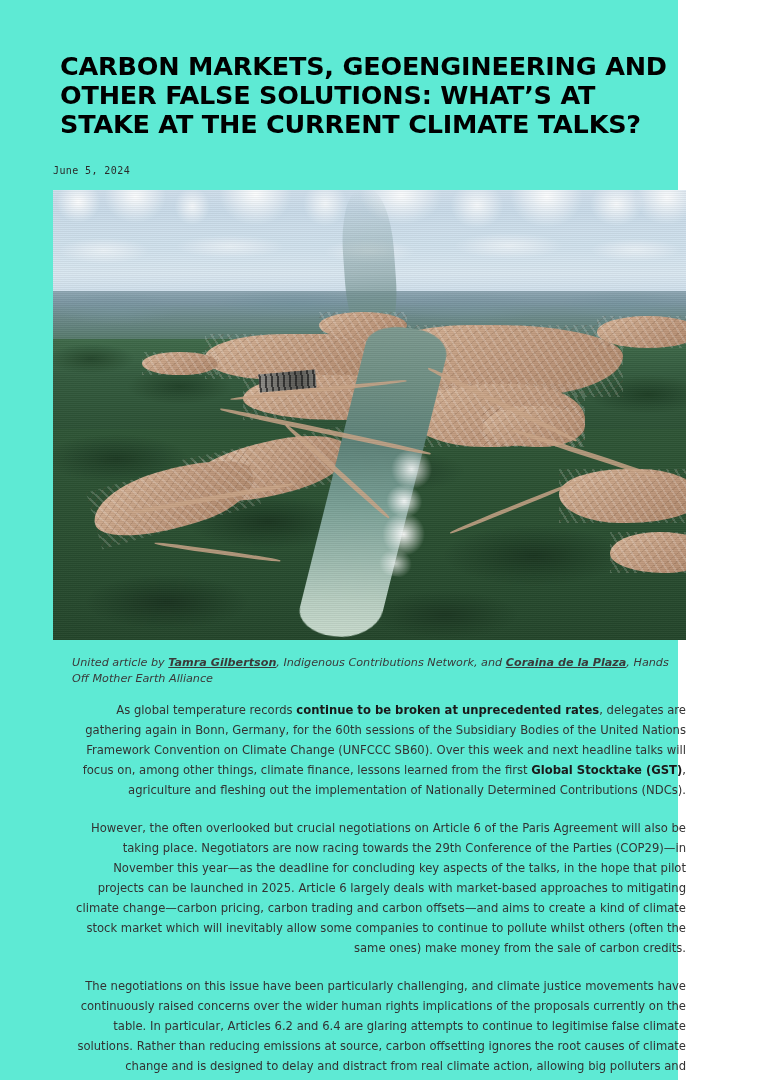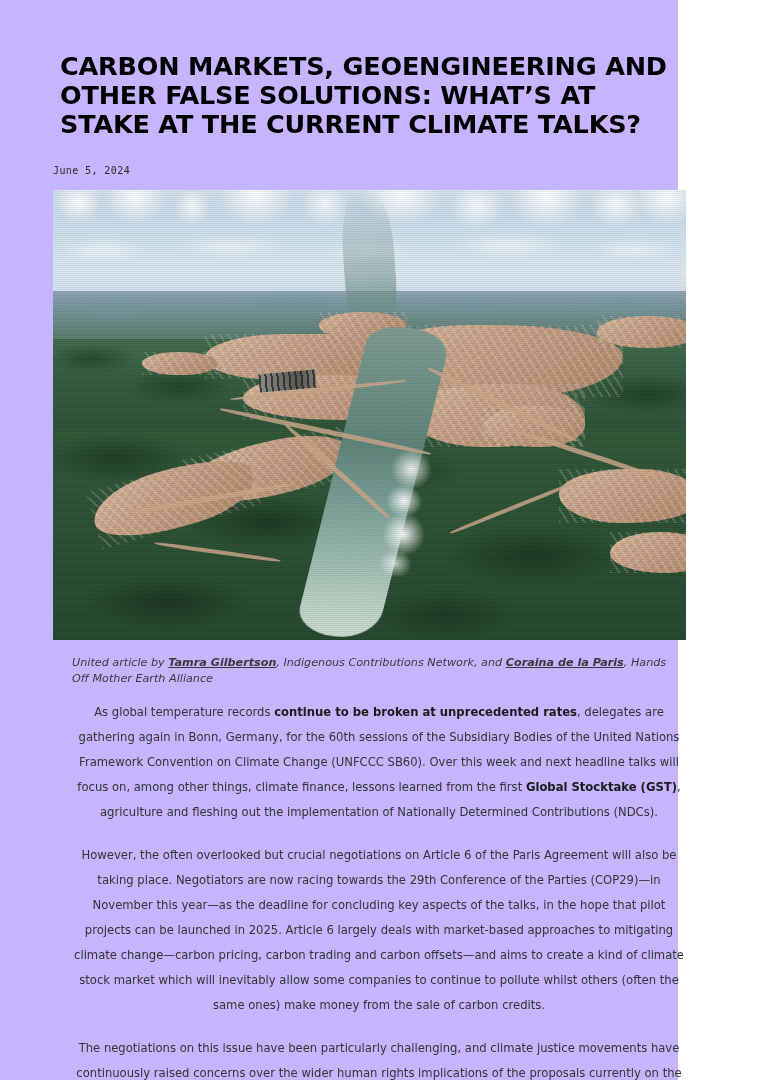--- a/index.html
+++ b/index.html
@@ -12,21 +12,21 @@
     height: 1080px;
     overflow: hidden;
     font-family: "Liberation Sans", sans-serif;
     -webkit-font-smoothing: antialiased;
   }
 
   .page {
     position: relative;
     width: 678px;
     height: 1080px;
-    background: #c4b5fd;
+    background: #5eead4;
     box-sizing: border-box;
   }
 
   
   .article-title {
     position: absolute;
     left: 60px;
     top: 52px;
     width: 630px;
     font-family: "DejaVu Sans", sans-serif;
@@ -322,23 +322,23 @@
   .body-copy {
     position: absolute;
     left: 72px;
     top: 700px;
     width: 614px;
   }
   .body-copy p {
     margin: 0 0 18px 0;
     font-family: "DejaVu Sans", sans-serif;
     font-size: 11.6px;
-    line-height: 25px;
+    line-height: 20px;
     color: #333333;
-    text-align: center;
+    text-align: right;
   }
   .body-copy a {
     color: #1a1a1a;
     font-weight: bold;
     text-decoration: none;
   }
 </style>
 </head>
 <body>
 
@@ -384,21 +384,21 @@
       <div class="road r5"></div>
       <div class="road r6"></div>
       <div class="road r7"></div>
       <div class="road r8"></div>
 
       <div class="grain"></div>
     </div>
   </div>
 
   <div class="photo-caption">
-    <span>United article by </span><b>Tamra Gilbertson</b><span>, Indigenous Contributions Network, and </span><b>Coraina de la Paris</b><span>, Hands Off Mother Earth Alliance</span>
+    <span>United article by </span><b>Tamra Gilbertson</b><span>, Indigenous Contributions Network, and </span><b>Coraina de la Plaza</b><span>, Hands Off Mother Earth Alliance</span>
   </div>
 
   <div class="body-copy">
     <p><span>As global temperature records </span><a href="#">continue to be broken at unprecedented rates</a><span>, delegates are gathering again in Bonn, Germany, for the 60th sessions of the Subsidiary Bodies of the United Nations Framework Convention on Climate Change (UNFCCC SB60). Over this week and next headline talks will focus on, among other things, climate finance, lessons learned from the first </span><a href="#">Global Stocktake (GST)</a><span>, agriculture and fleshing out the implementation of Nationally Determined Contributions (NDCs).</span></p>
     <p><span>However, the often overlooked but crucial negotiations on Article 6 of the Paris Agreement will also be taking place. Negotiators are now racing towards the 29th Conference of the Parties (COP29)—in November this year—as the deadline for concluding key aspects of the talks, in the hope that pilot projects can be launched in 2025. Article 6 largely deals with market-based approaches to mitigating climate change—carbon pricing, carbon trading and carbon offsets—and aims to create a kind of climate stock market which will inevitably allow some companies to continue to pollute whilst others (often the same ones) make money from the sale of carbon credits.</span></p>
     <p><span>The negotiations on this issue have been particularly challenging, and climate justice movements have continuously raised concerns over the wider human rights implications of the proposals currently on the table. In particular, Articles 6.2 and 6.4 are glaring attempts to continue to legitimise false climate solutions. Rather than reducing emissions at source, carbon offsetting ignores the root causes of climate change and is designed to delay and distract from real climate action, allowing big polluters and governments to continue with business as usual. This shifts the burden of mitigation away from those most responsible for the climate crisis, and constitutes a form of carbon colonialism.</span></p>
   </div>
 
 </div>
 

